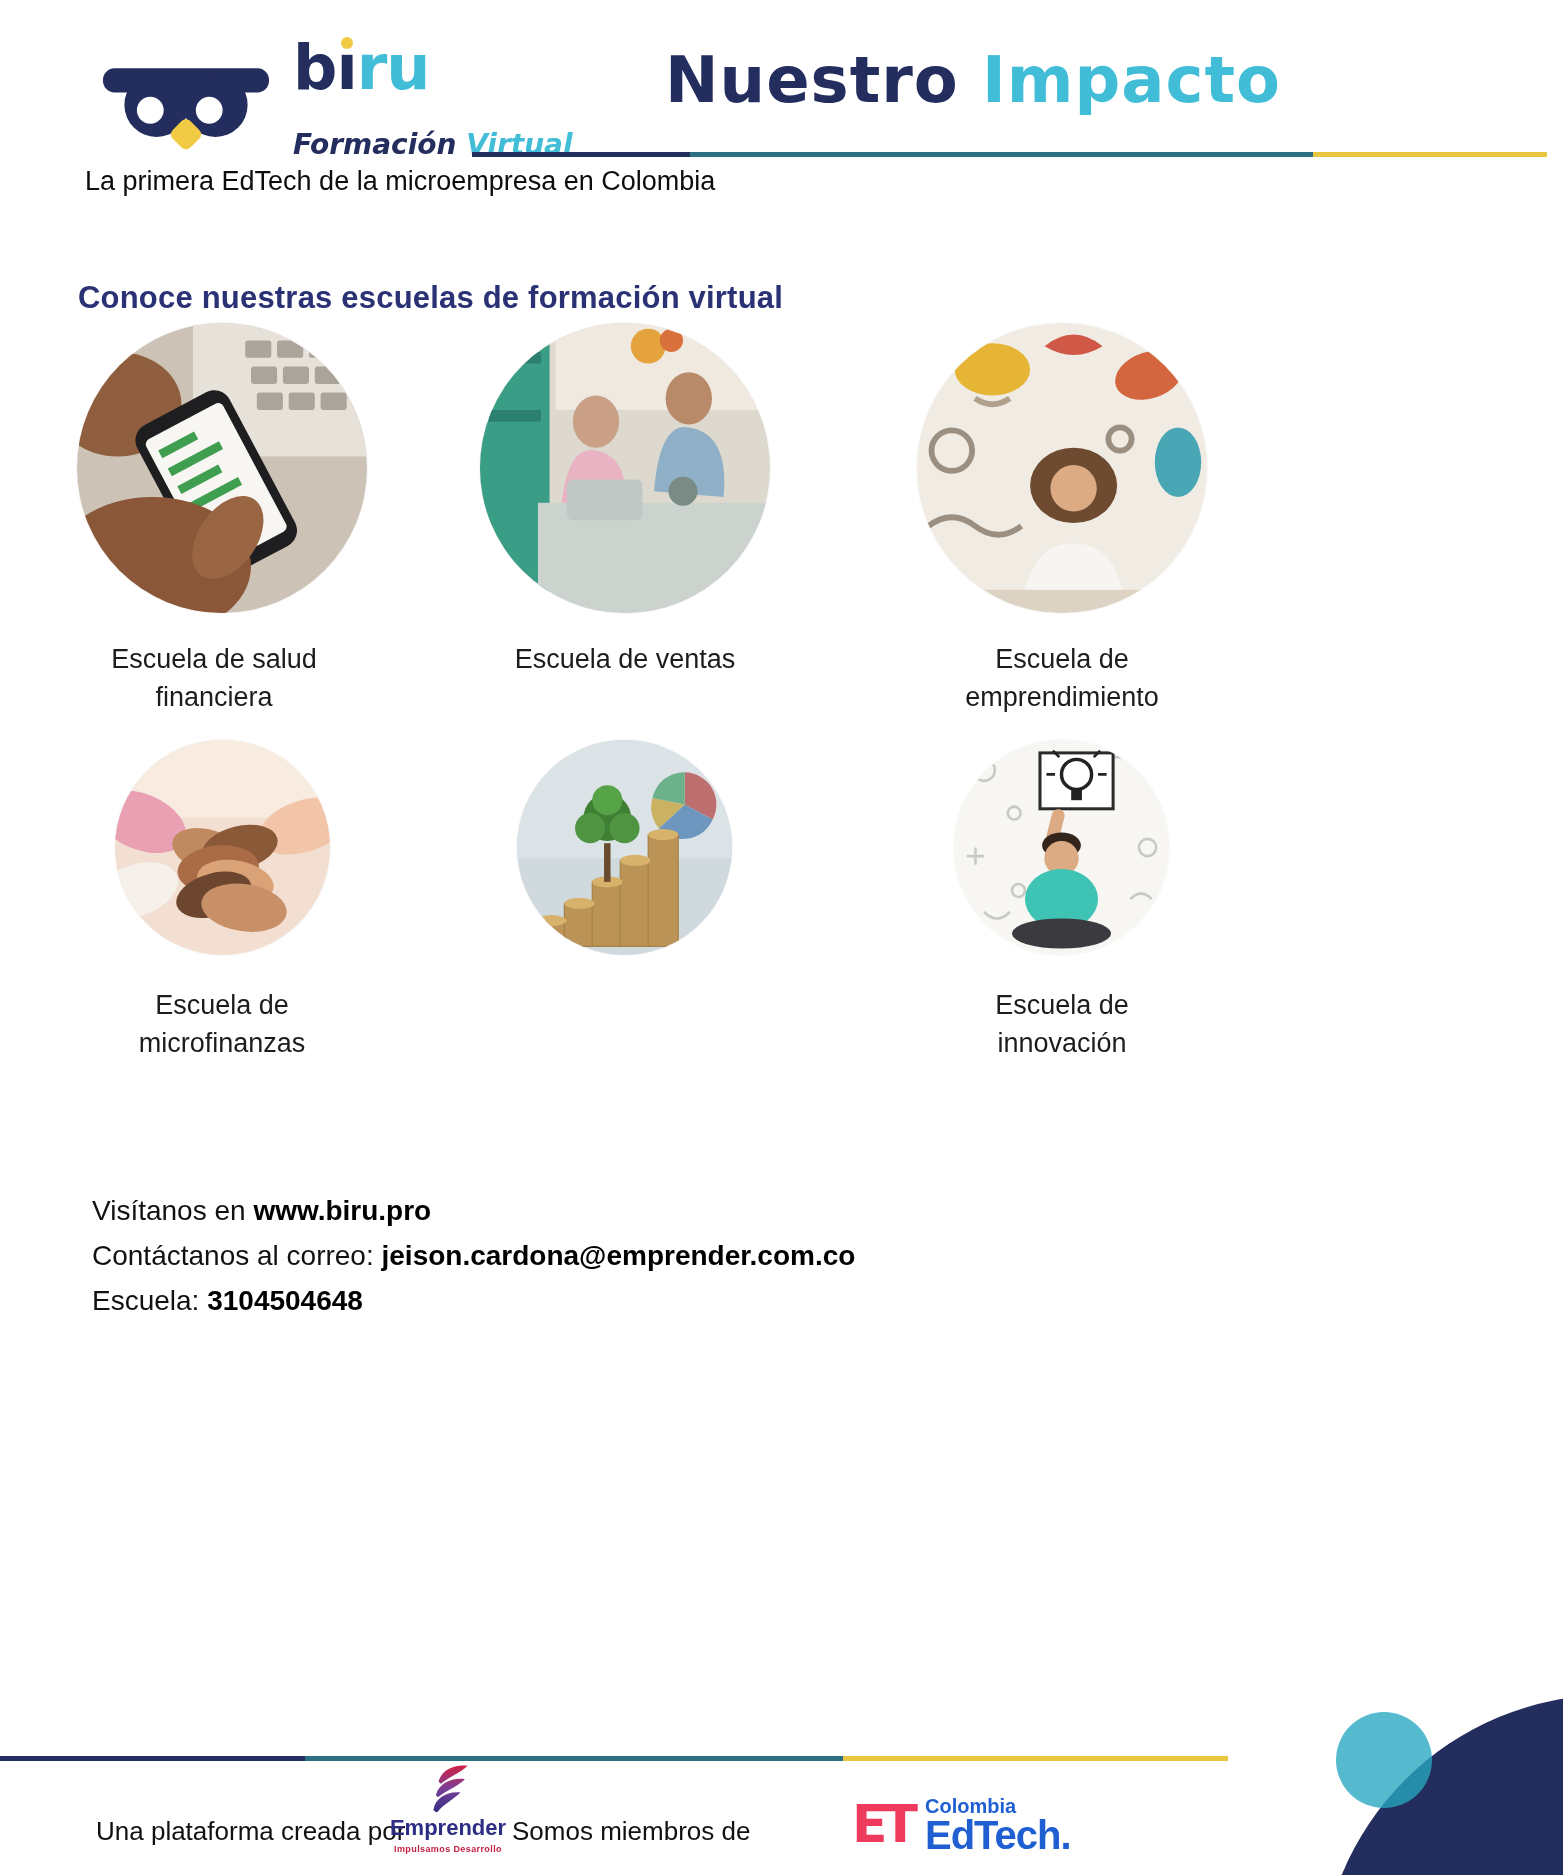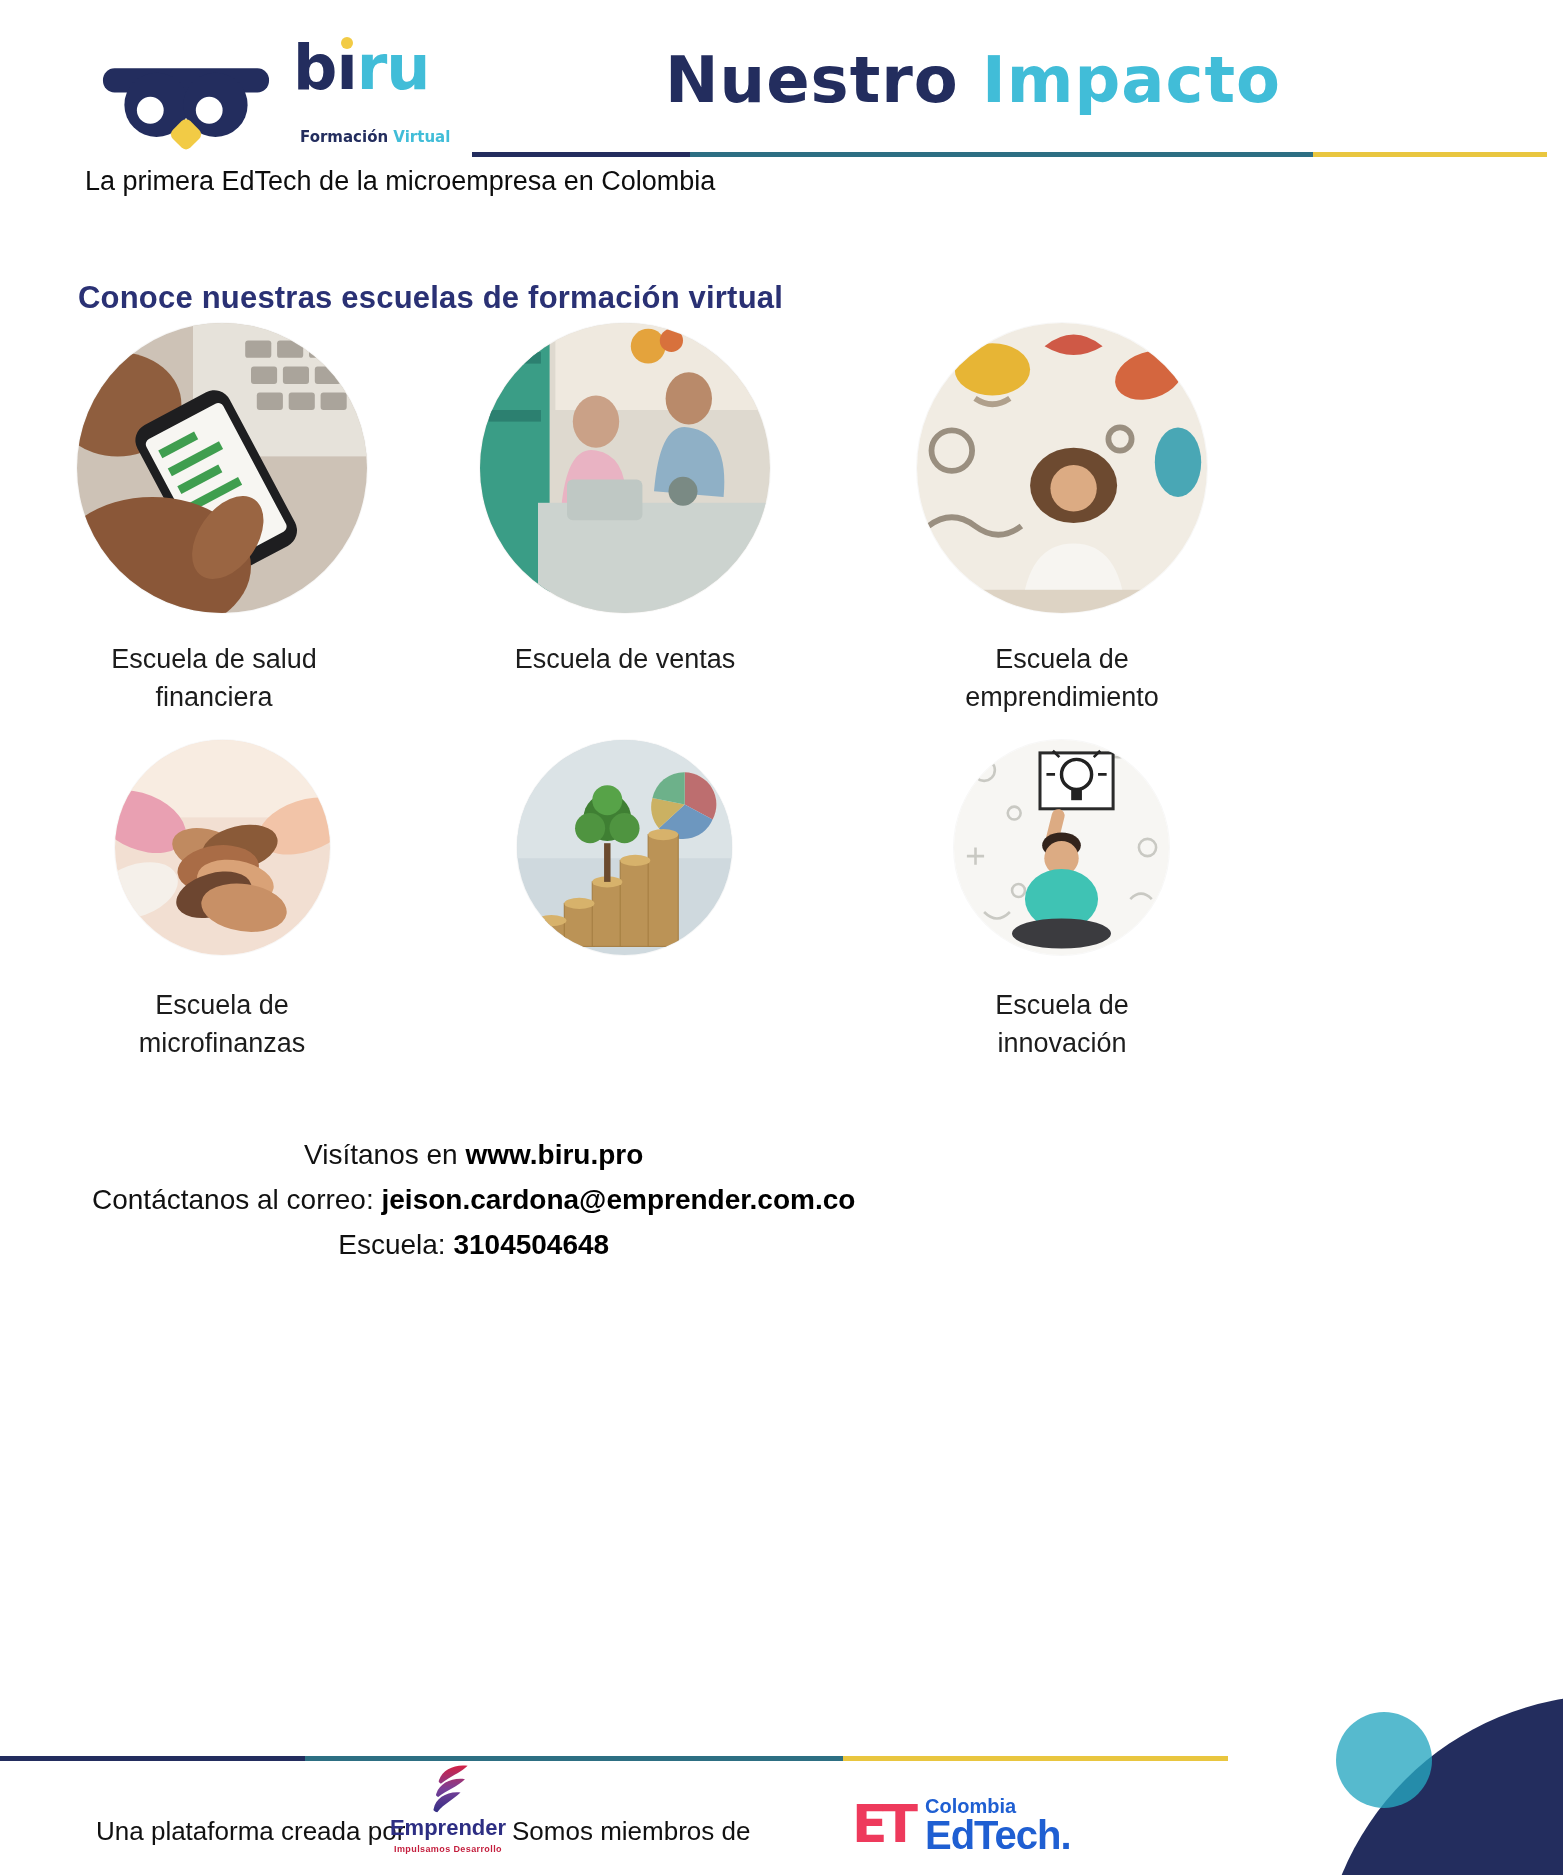--- a/index.html
+++ b/index.html
@@ -9,21 +9,21 @@
   }
   
   .brand{position:absolute;left:93px;top:40px;width:380px;height:125px;}
   .owl{position:absolute;left:0;top:14px;width:186px;height:100px;}
   .wordmark{position:absolute;left:200px;top:-6px;font-size:62px;font-weight:700;line-height:1.1;letter-spacing:-1px;font-family:"DejaVu Sans",sans-serif;}
   .wm-navy{color:#232d5e;}
   .wm-teal{color:#41bdd8;}
   .wm-i{position:relative;color:#232d5e;}
   .wm-i::after{content:"";position:absolute;left:50%;top:6px;transform:translateX(-50%);
     width:12px;height:12px;border-radius:50%;background:#f2cb45;}
-  .brand-sub{position:absolute;left:207px;top:88px;font-size:15px;font-weight:700;white-space:nowrap;font-family:"DejaVu Sans",sans-serif;}
+  .brand-sub{position:absolute;left:200px;top:88px;font-size:28px;font-weight:700;white-space:nowrap;font-family:"DejaVu Sans",sans-serif;font-style:italic;}
   .brand-sub .p1{color:#232d5e;}
   .brand-sub .p2{color:#41bdd8;}
   
   .page-title{position:absolute;left:665px;top:48px;font-size:64px;font-weight:700;
     white-space:nowrap;letter-spacing:1px;font-family:"DejaVu Sans",sans-serif;line-height:1;}
   .pt-1{color:#232d5e;}
   .pt-2{color:#41bdd8;}
   .header-rule{position:absolute;top:152px;left:472px;height:5px;display:flex;}
   .footer-rule{position:absolute;top:1756px;left:0;height:5px;display:flex;}
   .seg-navy{background:#232d5e;}
@@ -47,21 +47,21 @@
   .sp-5{left:517px;top:740px;width:215px;height:215px;}
   .sp-6{left:954px;top:740px;width:215px;height:215px;}
   .school-label{position:absolute;width:380px;text-align:center;font-size:27px;line-height:38px;color:#1c1c1c;}
   .sl-1{left:24px;top:640px;}
   .sl-2{left:435px;top:640px;}
   .sl-3{left:872px;top:640px;}
   .sl-4{left:32px;top:986px;}
   .sl-5{left:435px;top:986px;}
   .sl-6{left:872px;top:986px;}
   
-  .contact{position:absolute;left:92px;top:1132px;font-size:28px;line-height:45px;color:#111;text-align:center;}
+  .contact{position:absolute;left:92px;top:1188px;font-size:28px;line-height:45px;color:#111;}
   .contact b{font-weight:700;color:#000;}
   
   .created-by{position:absolute;left:96px;top:1816px;font-size:26px;color:#111;text-align:right;}
   .emprender{position:absolute;left:386px;top:1764px;width:124px;text-align:center;}
   .emprender svg{display:block;margin:0 auto;width:40px;height:50px;}
   .emprender-name{font-size:22px;font-weight:700;color:#2d2e83;margin-top:1px;}
   .emprender-tag{font-size:9px;font-weight:700;color:#c41f3e;letter-spacing:.4px;margin-top:3px;}
   .members-of{position:absolute;left:512px;top:1816px;font-size:26px;color:#111;}
   .edtech{position:absolute;left:852px;top:1796px;display:flex;align-items:flex-start;}
   .edtech-glyph{font-family:"DejaVu Sans",sans-serif;font-size:52px;font-weight:800;color:#ee3a5c;

